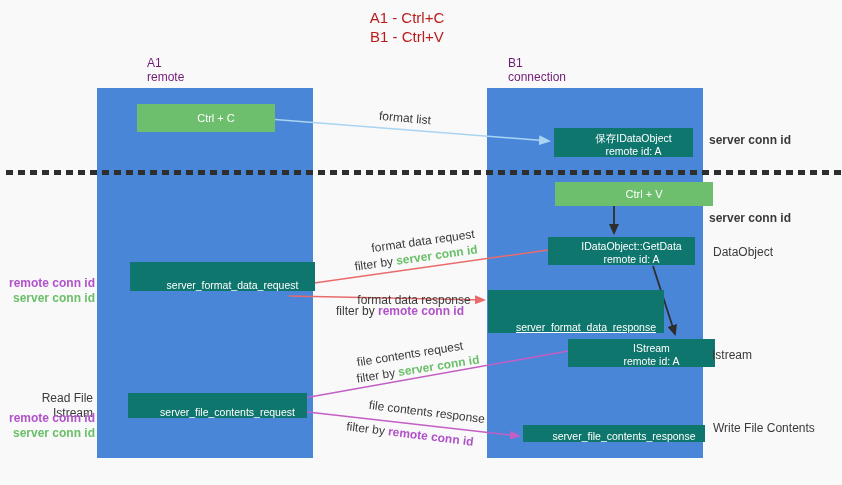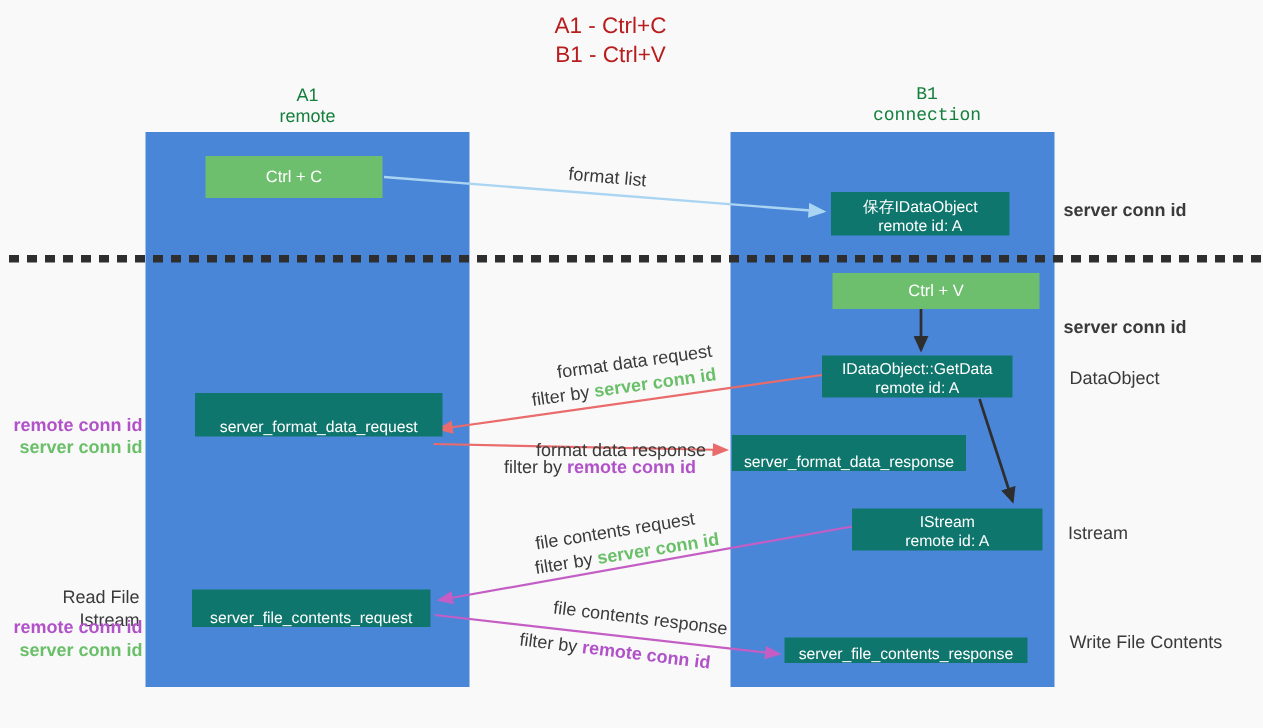--- a/index.html
+++ b/index.html
@@ -1,28 +1,28 @@
 <!DOCTYPE html>
 <html><head>
 <meta charset="utf-8">
 <style>
   html,body{margin:0;padding:0;}
   body{font-family:"Liberation Sans","DejaVu Sans",sans-serif;background:#f9f9f9;}
   .canvas{position:relative;width:842px;height:485px;background:#f9f9f9;overflow:hidden;}
   .title{position:absolute;left:287px;top:8px;width:240px;text-align:center;
          font-size:15px;line-height:19px;color:#b91c1c;}
   .lane{position:absolute;top:88px;width:216px;height:370px;background:#4a86d8;}
-  .lane-head{position:absolute;top:56px;width:116px;text-align:center;
-             font-size:12px;line-height:14px;color:#15803d;}
+  .lane-head{position:absolute;top:56px;width:116px;
+             font-size:12px;line-height:14px;color:#701a75;}
   .dash-line{position:absolute;left:6px;top:170px;width:836px;height:5px;z-index:5;
              background:repeating-linear-gradient(90deg,#2e2e2e 0 7px,transparent 7px 12px);}
   .arrow-svg{position:absolute;left:0;top:0;z-index:6;pointer-events:none;}
   .box{position:absolute;z-index:7;color:#fff;display:flex;flex-direction:column;
        align-items:center;justify-content:center;text-align:center;
-       font-size:10.5px;line-height:12.5px;}
+       font-size:10.5px;line-height:12.5px;padding-left:20px;}
   .green{background:#6dbf6e;}
   .orange{background:#0f766e;justify-content:flex-end;}
   .box.single{font-size:11px;}
   .lbl{position:absolute;z-index:8;white-space:nowrap;font-size:12px;color:#3a3a3a;}
   .ctr{transform-origin:center;}
   .hl-green{color:#6abf69;font-weight:bold;}
   .hl-purple{color:#b152c9;font-weight:bold;}
   .side{position:absolute;z-index:8;font-size:12px;line-height:15px;color:#3a3a3a;}
   .side.right-align{text-align:right;}
 </style>
@@ -33,21 +33,21 @@
 
   <div class="title">
     <div>A1 - Ctrl+C</div>
     <div>B1 - Ctrl+V</div>
   </div>
 
   <div class="lane-head" style="left:147px;">
     <div>A1</div>
     <div>remote</div>
   </div>
-  <div class="lane-head" style="left:560px;font-family:Liberation Mono, monospace;">
+  <div class="lane-head" style="left:508px;">
     <div>B1</div>
     <div>connection</div>
   </div>
 
   <div class="lane" style="left:97px;"></div>
   <div class="lane" style="left:487px;"></div>
 
   <div class="dash-line"></div>
 
   <svg class="arrow-svg" width="842" height="485">
@@ -89,21 +89,21 @@
 
   <div class="box orange" style="left:548px;top:237px;width:127px;height:28px;">
     <span>IDataObject::GetData</span>
     <span>remote id: A</span>
   </div>
 
   <div class="box orange" style="left:130px;top:262px;width:165px;height:29px;">
     <span>server_format_data_request</span>
   </div>
 
-  <div class="box orange" style="left:488px;top:290px;width:156px;height:24px;">
+  <div class="box orange" style="left:488px;top:290px;width:156px;height:43px;text-decoration:underline;">
     <span>server_format_data_response</span>
   </div>
 
   <div class="box orange" style="left:568px;top:339px;width:127px;height:28px;">
     <span>IStream</span>
     <span>remote id: A</span>
   </div>
 
   <div class="box orange" style="left:128px;top:393px;width:159px;height:25px;">
     <span>server_file_contents_request</span>

